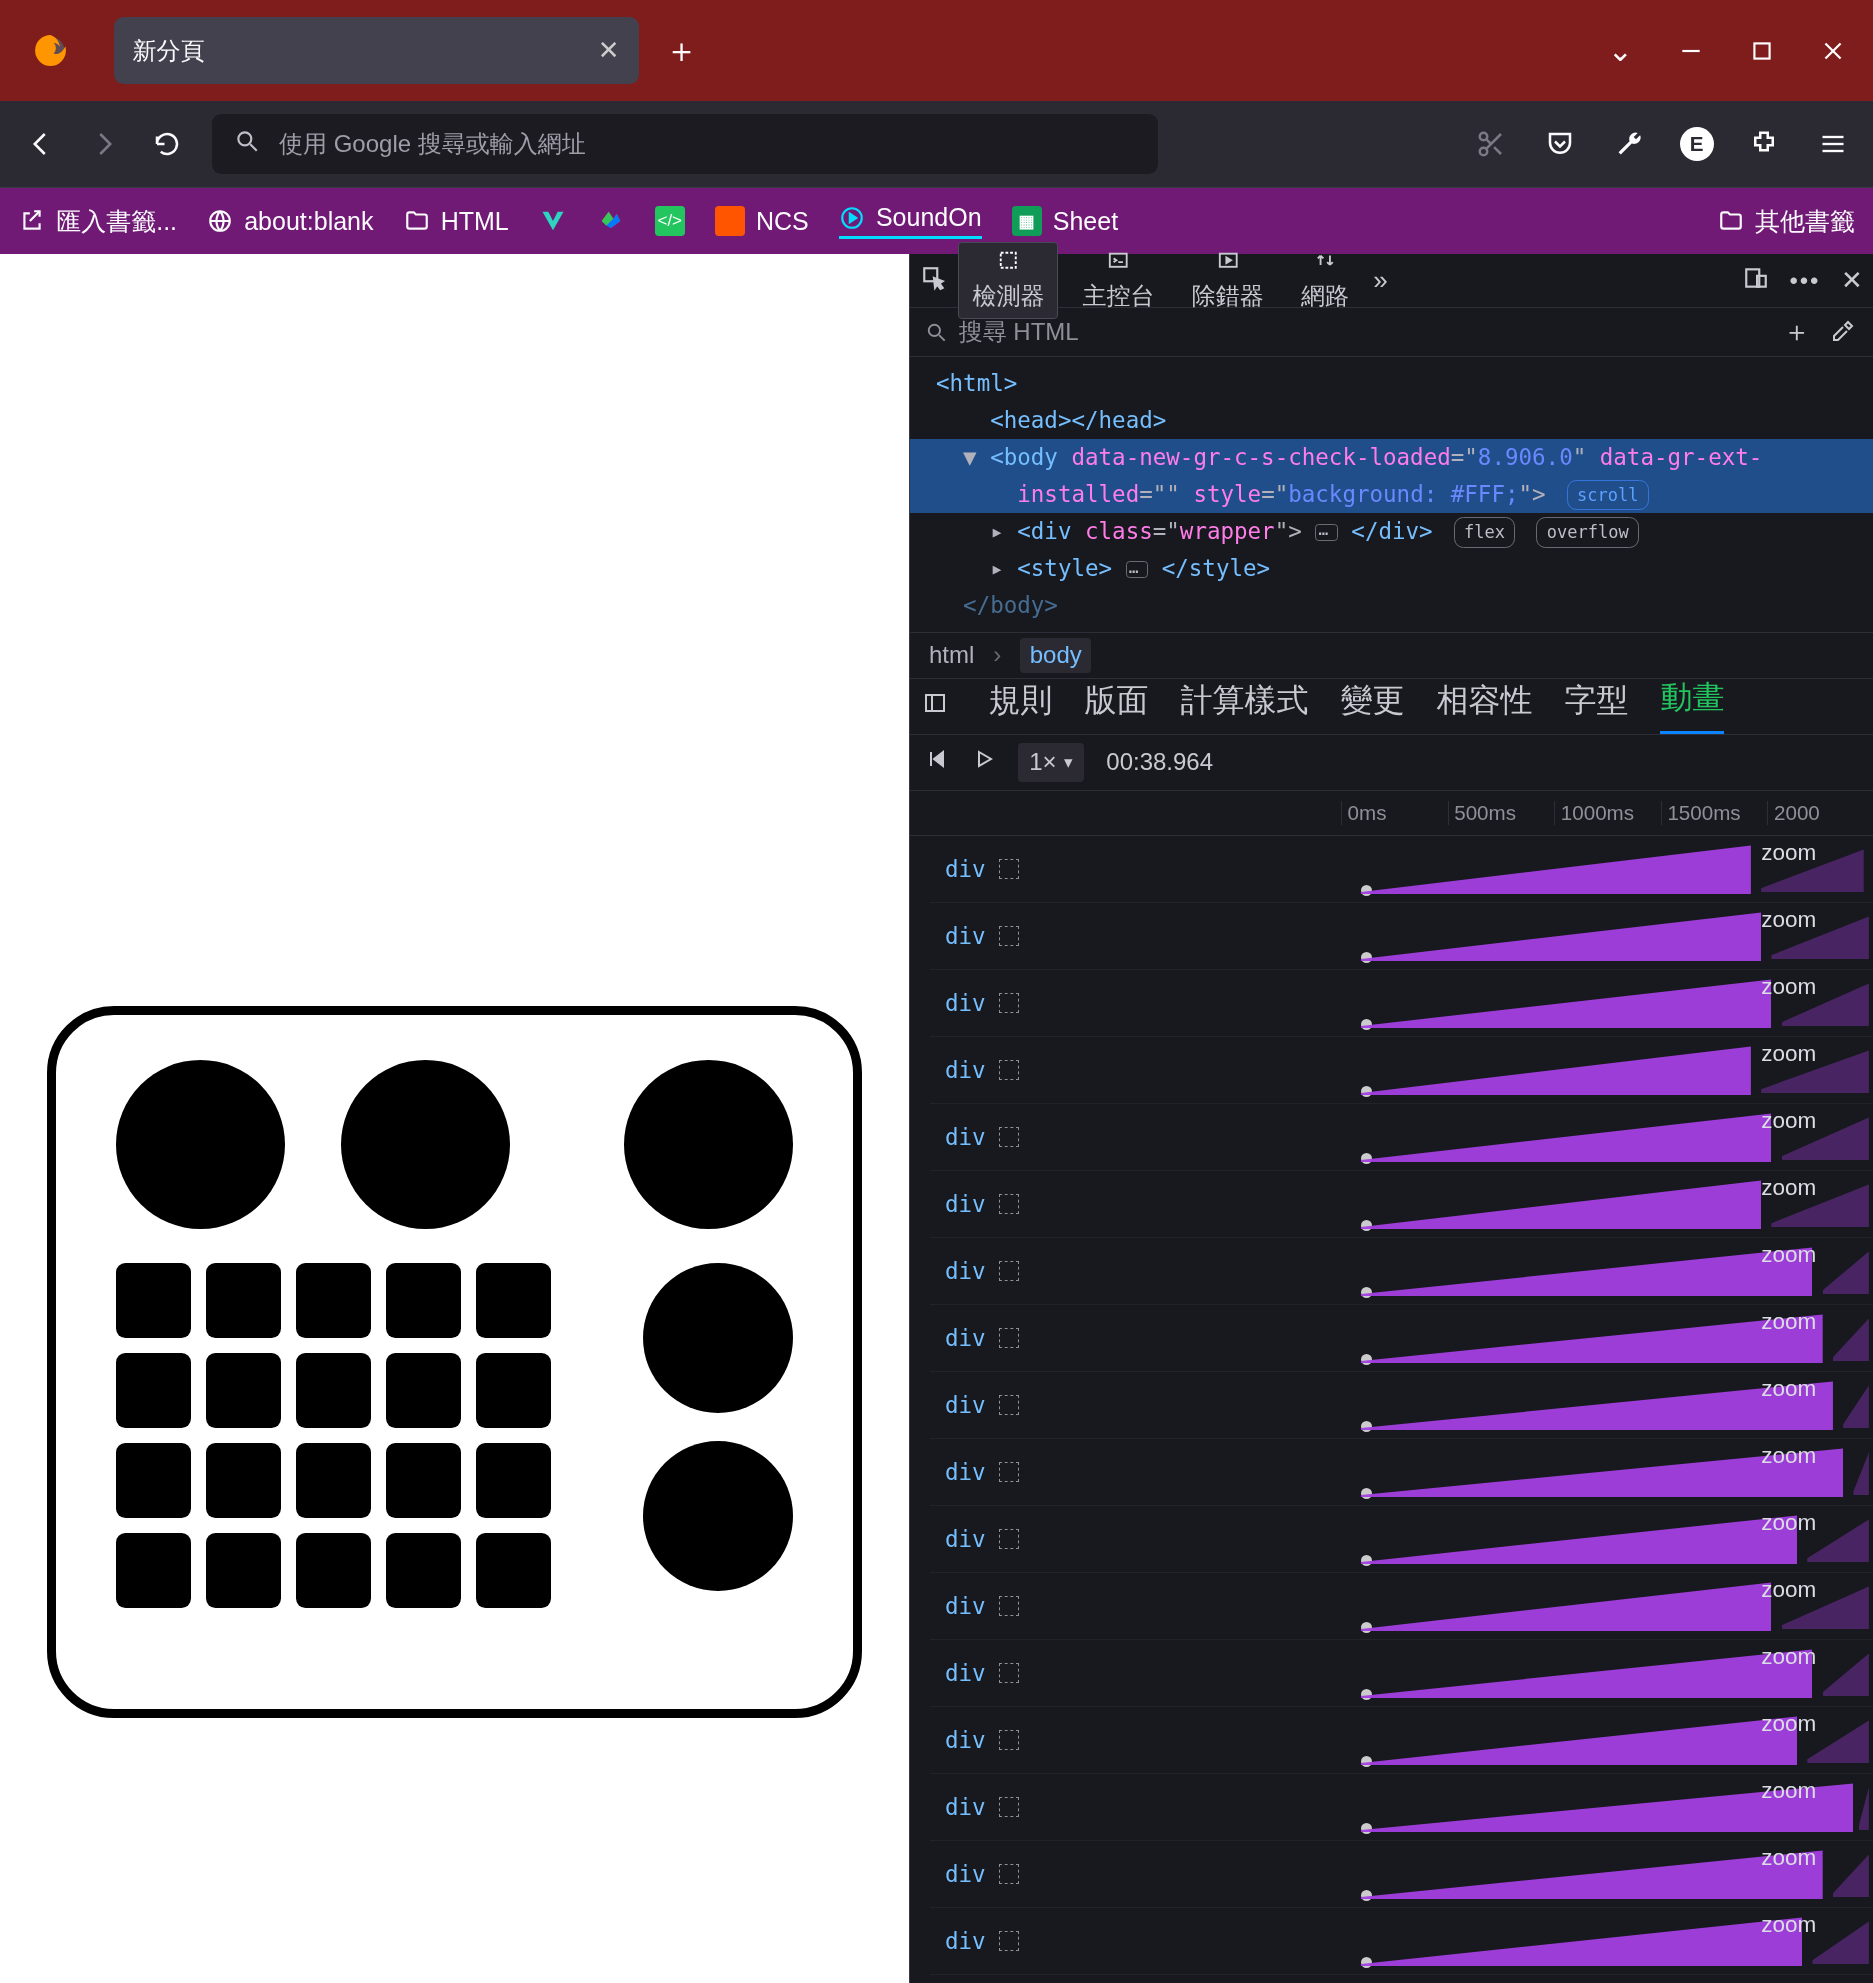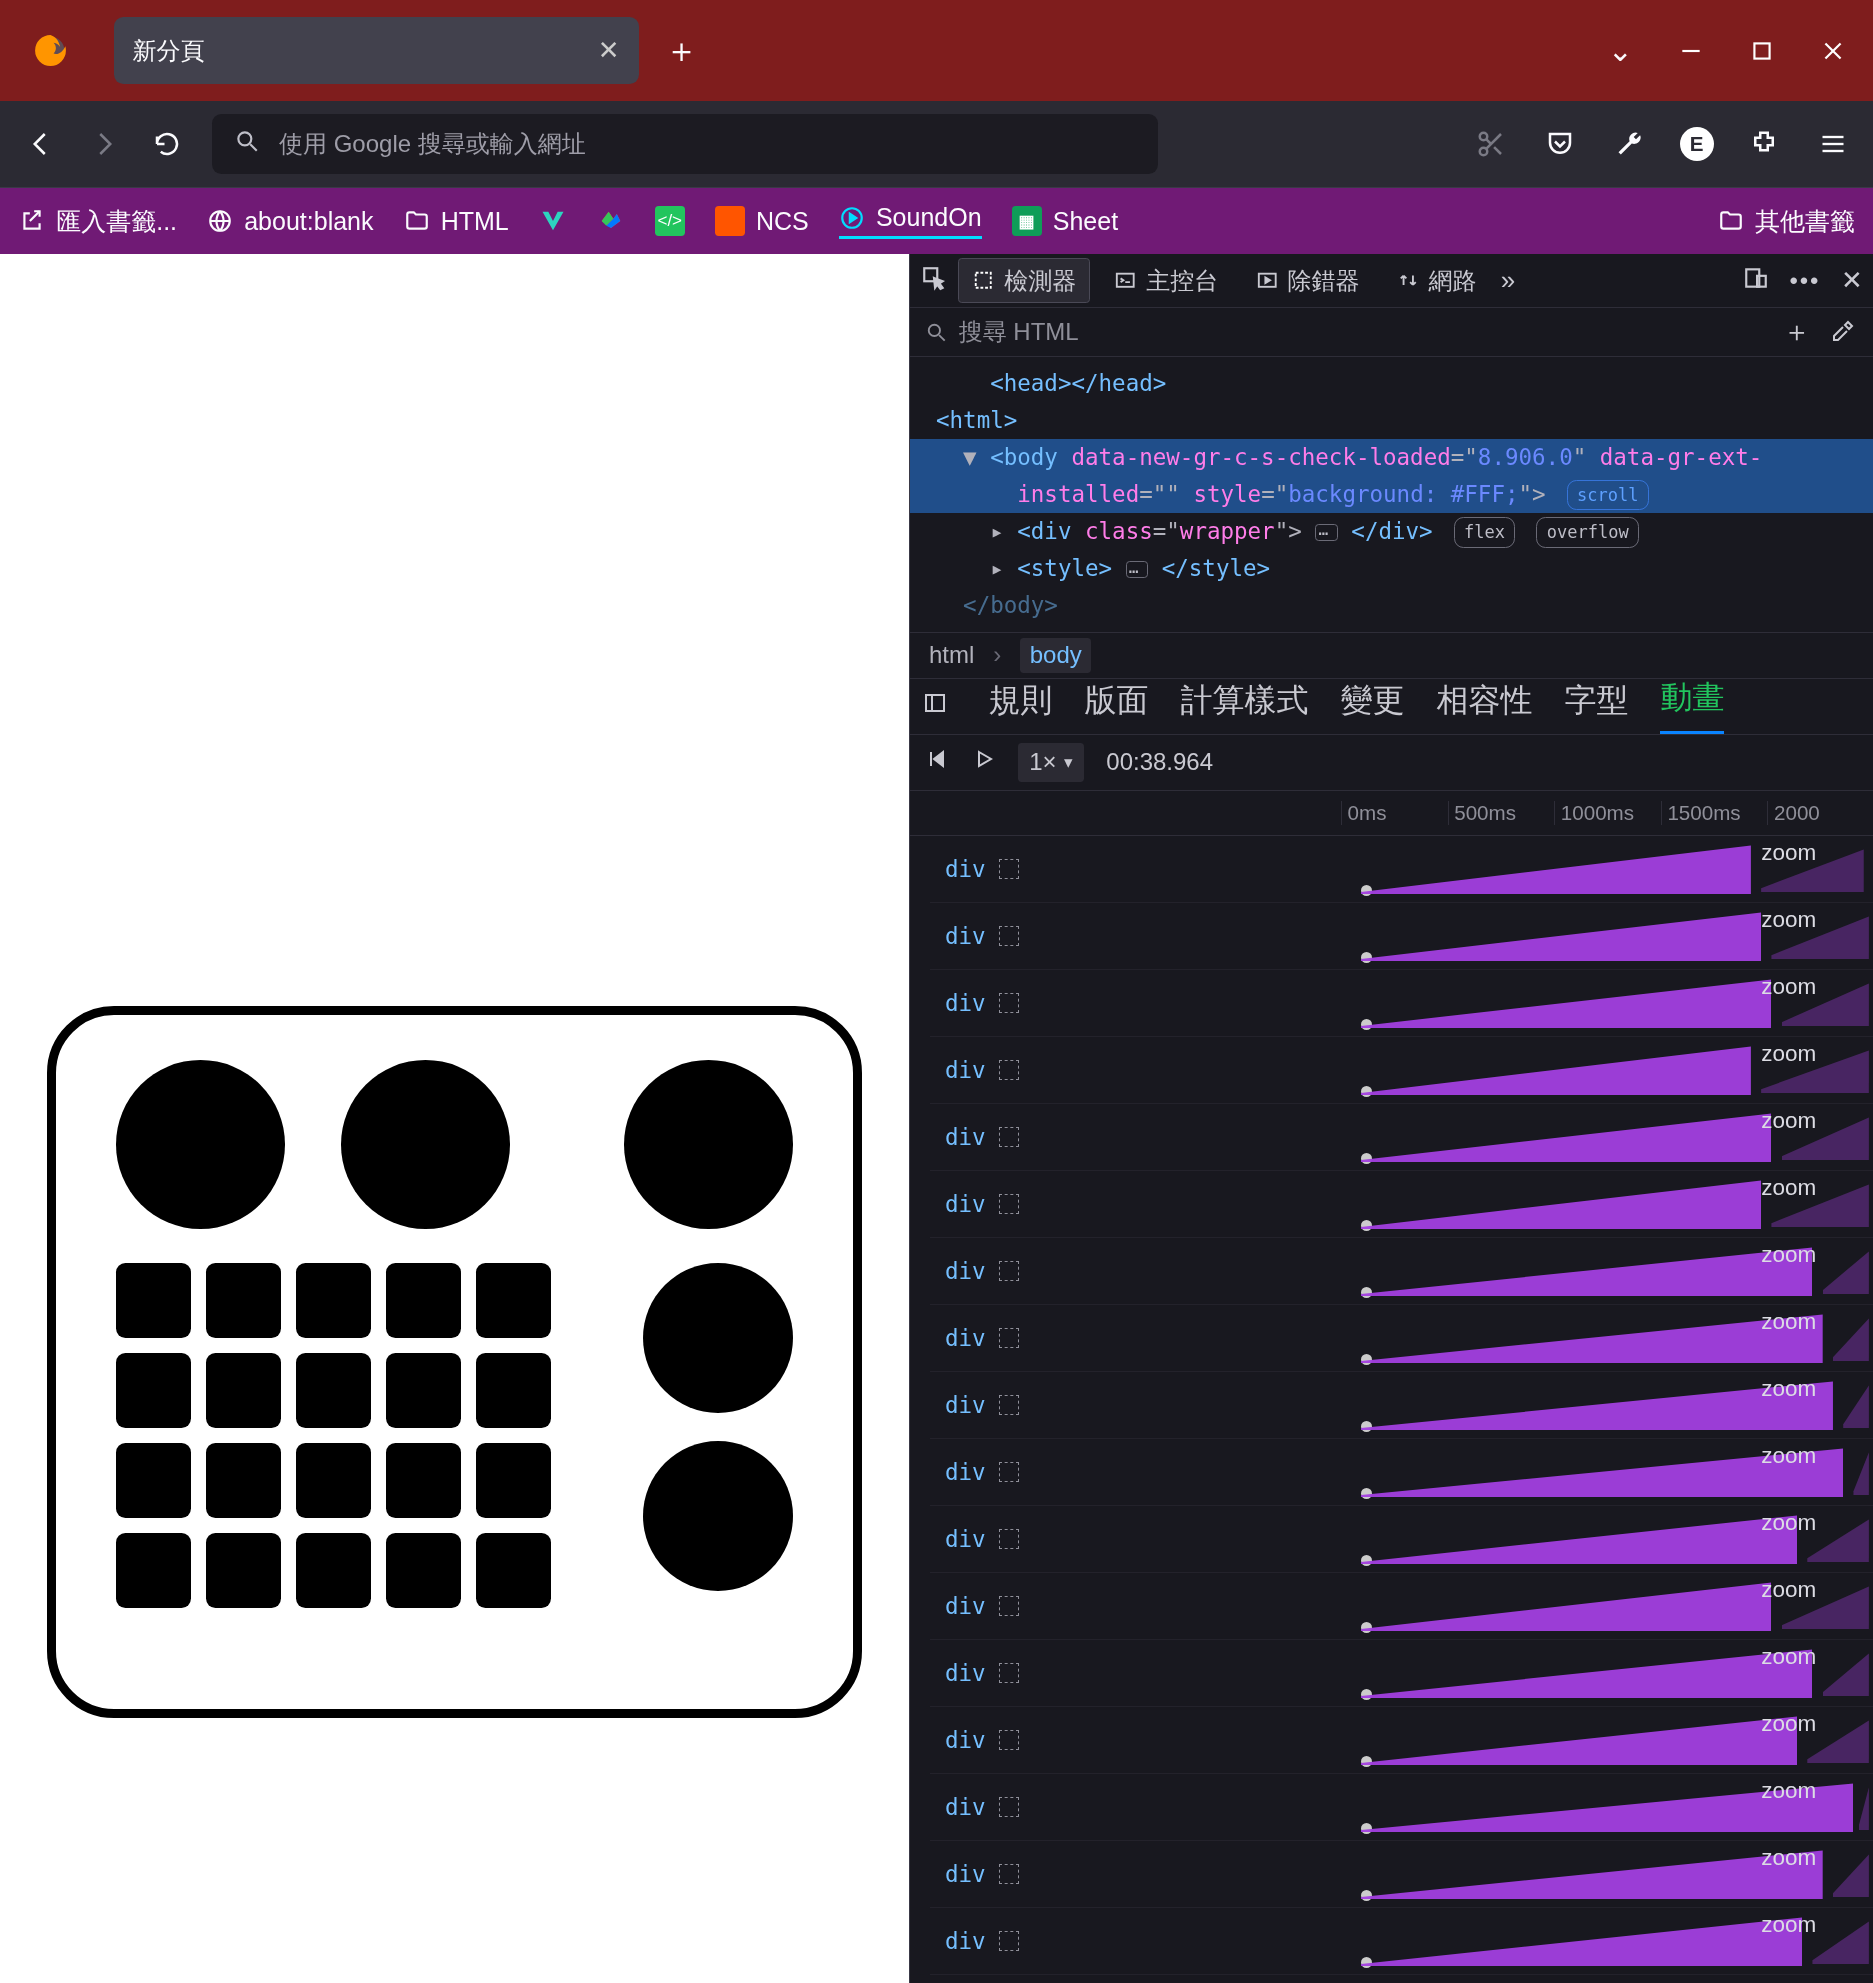--- a/index.html
+++ b/index.html
@@ -148,20 +148,21 @@
     align-items: center;
     padding: 0 11.2px;
     gap: 11.2px;
     border-bottom: 0.9px solid #2e2d38;
   }
   .dt-tool {
     display:flex;align-items:center;gap:9.4px;
     padding: 5.6px 13px;
     color:#c9c9d1;
     font-size: 24px;
+    flex-direction: column;
   }
   .dt-tool.active { background:#2b2a33; border:0.9px solid #4a4956; border-radius:3.7px;}
   .dt-toolbar-right { display:flex; align-items:center; gap:20.6px; margin-left:auto;}
 
   .dt-search {
     height: 49px;
     display:flex; align-items:center;
     padding: 0 15px;
     border-bottom: 0.9px solid #2e2d38;
     gap: 11.2px;
@@ -551,22 +552,22 @@
       <div class="spacer"></div>
       <span class="plus">＋</span>
       <span class="eyedrop">
         <svg width="24" height="24" viewBox="0 0 24 24" fill="none" stroke="#c9c9d1" stroke-width="2">
             <path d="M18 2l4 4-3 3-4-4 3-3zM13 7L4 16v4h4l9-9"></path>
           </svg>
       </span>
     </div>
 
     <div class="dt-dom">
+      <div class="line"><span class="tag">&lt;html&gt;</span></div>
       <div class="line">  <span class="tag">  &lt;head&gt;&lt;/head&gt;</span></div>
-      <div class="line"><span class="tag">&lt;html&gt;</span></div>
       <div class="line selected">  ▼ <span class="tag">&lt;body </span><span class="attrname">data-new-gr-c-s-check-loaded</span><span>="</span><span class="attrval">8.906.0</span><span>" </span><span class="attrname">data-gr-ext-</span>
       <span class="attrname">installed</span><span>="" </span><span class="attrname">style</span><span>="</span><span class="attrval">background: #FFF;</span><span>"&gt;</span> <span class="pill scroll">scroll</span></div>
       <div class="line">    ▸ <span class="tag">&lt;div </span><span class="attrname">class</span><span>="</span><span class="string">wrapper</span><span>"&gt;</span> <span class="ellips"></span> <span class="tag">&lt;/div&gt;</span> <span class="pill">flex</span> <span class="pill">overflow</span></div>
       <div class="line">    ▸ <span class="tag">&lt;style&gt;</span> <span class="ellips"></span> <span class="tag">&lt;/style&gt;</span></div>
       <div class="line" style="opacity:.5">  <span class="tag">&lt;/body&gt;</span></div>
     </div>
 
     <div class="dt-breadcrumb">
       <span class="crumb">html</span>
       <span class="sep">›</span>

